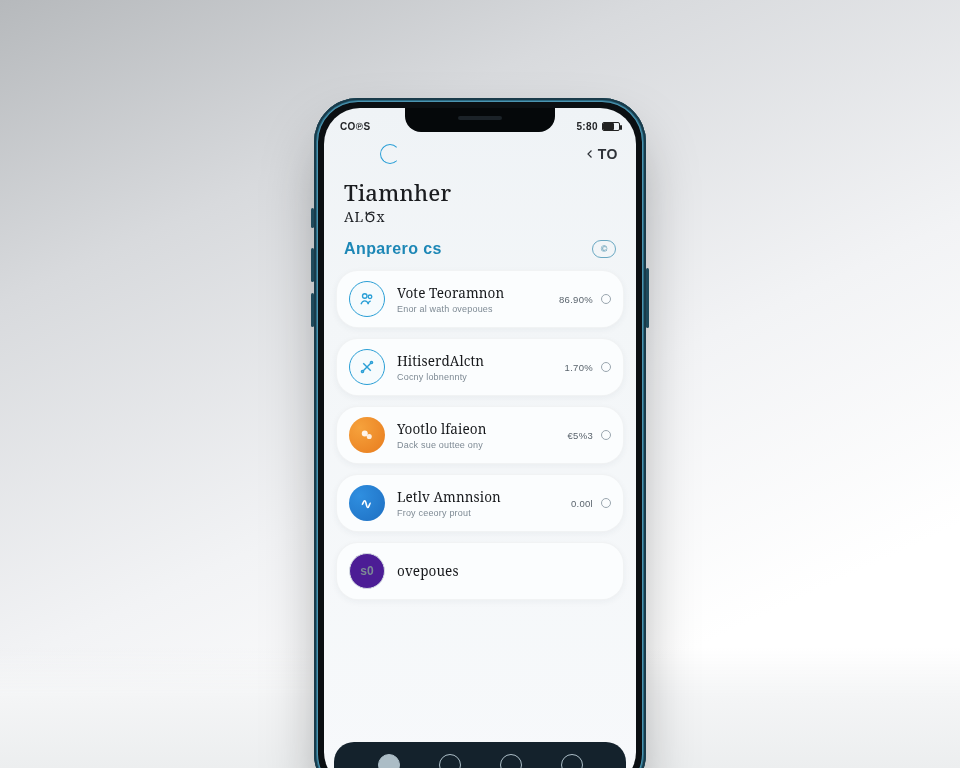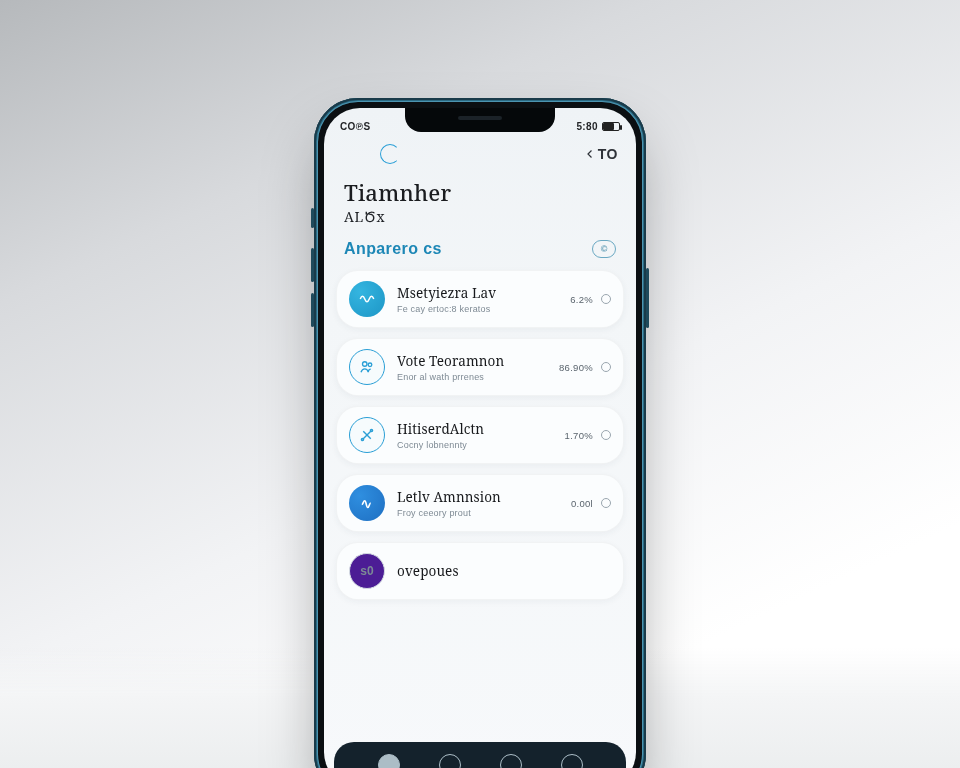--- a/index.html
+++ b/index.html
@@ -245,48 +245,33 @@
       <div class="sub">ALԾx</div>
     </div>
 
     <div class="metarow">
       <span class="section-label">Anparero cs</span>
       <span class="pill">©</span>
     </div>
 
     <div class="list">
 
-      <div class="row">
-        <span class="icn c-teal">
-          <svg viewBox="0 0 24 24" fill="none" stroke="currentColor" stroke-width="2">
-              <path d="M3 12c2-5 4-5 6 0s4 5 6 0 4-5 6 0"></path>
-            </svg>
-        </span>
-        <div class="txt">
-          <div class="t1">Msetyiezra Lav</div>
-          <div class="t2">Fe cay ertoc:8 keratos</div>
-        </div>
-        <div class="meta">
-          <span>6.2%</span>
-          <span class="dot"></span>
-        </div>
-      </div>
 
       <div class="row">
         <span class="icn outline">
           <svg viewBox="0 0 24 24" fill="none" stroke="currentColor" stroke-width="1.8">
             <circle cx="9" cy="8" r="3"></circle>
               <circle cx="16" cy="9" r="2.4"></circle>
             <path d="M4 19c1-3 3.5-4.5 5-4.5S13 16 14 19"></path>
               <path d="M13.5 18.5c.6-2.4 2.3-3.6 3.5-3.6"></path>
           </svg>
         </span>
         <div class="txt">
           <div class="t1">Vote Teoramnon</div>
-          <div class="t2">Enor al wath prrenes</div>
+          <div class="t2">Enor al wath ovepoues</div>
         </div>
         <div class="meta">
           <span>86.90%</span>
           <span class="dot"></span>
         </div>
       </div>
 
       <div class="row">
         <span class="icn outline">
           <svg viewBox="0 0 24 24" fill="none" stroke="currentColor" stroke-width="1.8">
@@ -299,20 +284,36 @@
         <div class="txt">
           <div class="t1">HitiserdAlctn</div>
           <div class="t2">Cocny lobnennty</div>
         </div>
         <div class="meta">
           <span>1.70%</span>
           <span class="dot"></span>
         </div>
       </div>
 
+      <div class="row">
+        <span class="icn c-orange">
+          <svg viewBox="0 0 24 24" fill="currentColor">
+              <circle cx="9" cy="10" r="4" opacity=".9"></circle>
+              <circle cx="15" cy="14" r="3.4" opacity=".85"></circle>
+            </svg>
+        </span>
+        <div class="txt">
+          <div class="t1">Yootlo lfaieon</div>
+          <div class="t2">Dack sue outtee ony</div>
+        </div>
+        <div class="meta">
+          <span>€5%3</span>
+          <span class="dot"></span>
+        </div>
+      </div>
 
       <div class="row">
         <span class="icn c-blue">
           <svg viewBox="0 0 24 24" fill="none" stroke="currentColor" stroke-width="2.2">
               <path d="M5 14c2 0 2-5 4-5s2 9 4 9 2-6 4-6"></path>
             </svg>
         </span>
         <div class="txt">
           <div class="t1">Letlv Amnnsion</div>
           <div class="t2">Froy ceeory prout</div>

